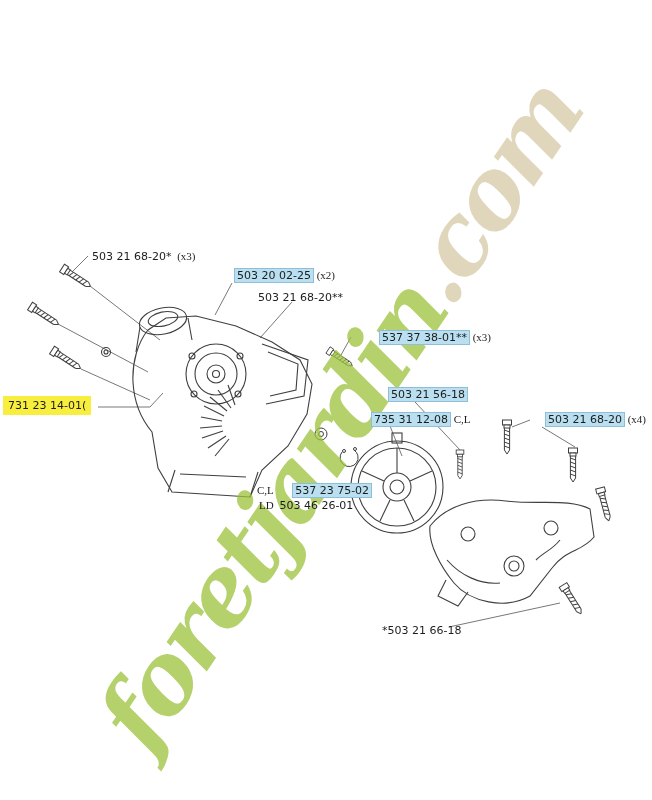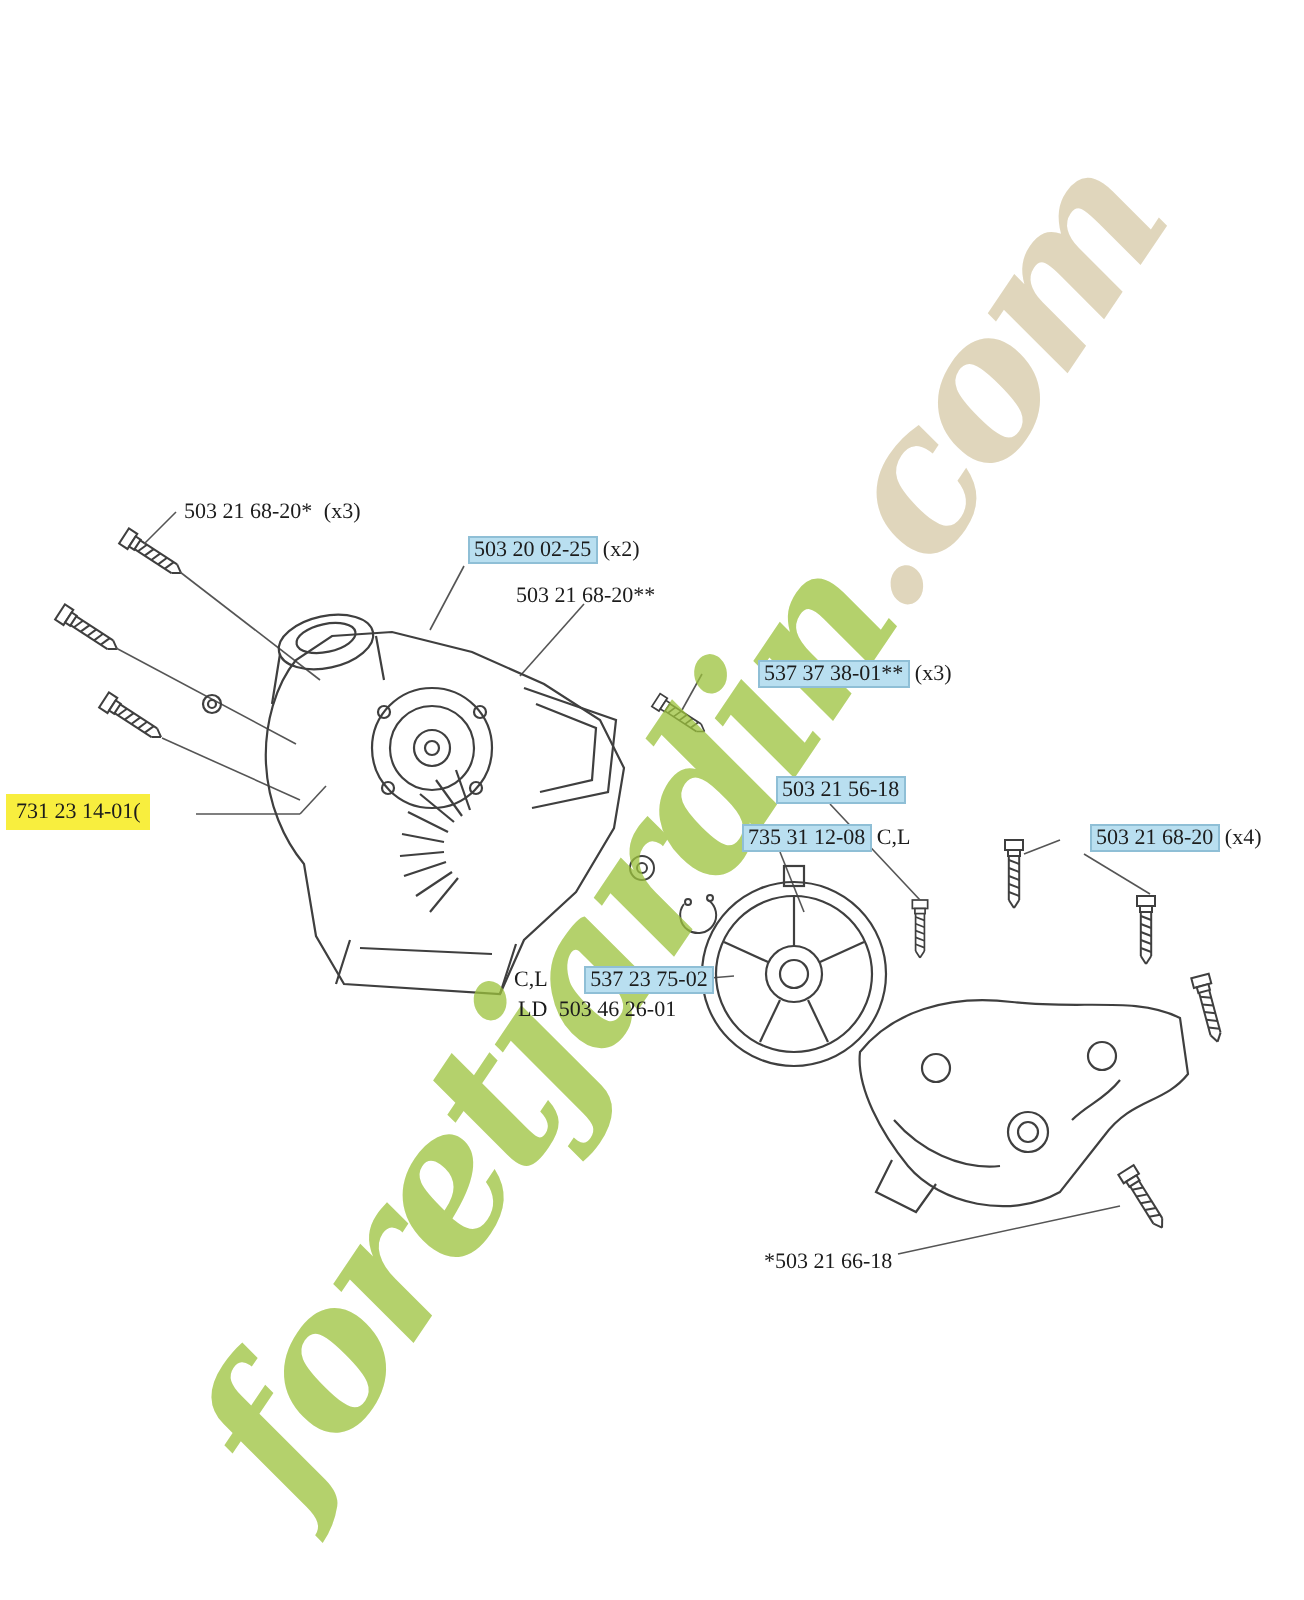--- a/index.html
+++ b/index.html
@@ -6,21 +6,21 @@
   .canvas{position:relative;width:652px;height:800px;background:#fff;overflow:hidden;
           font-family:"DejaVu Sans","Liberation Sans",sans-serif;}
   .diagram-svg{position:absolute;left:0;top:0;z-index:1;}
   .watermark{position:absolute;left:-70px;top:350px;width:820px;height:130px;z-index:2;
              transform:rotate(-56deg);transform-origin:50% 50%;text-align:center;
              font-family:"DejaVu Serif","Liberation Serif",serif;font-style:italic;font-weight:bold;
              font-size:96px;letter-spacing:-4px;opacity:.75;pointer-events:none;line-height:130px;}
   .watermark .green{color:var(--watermark-green,#9cc23c);}
   .watermark .tan{color:var(--watermark-tan,#d6c9a6);}
   .part-label{position:absolute;z-index:3;font-size:11px;color:#1c1c1c;white-space:nowrap;line-height:14px;}
-  .part-label .code{padding:0 2px;font-family:Liberation Serif, serif;}
+  .part-label .code{padding:0 2px;}
   .hl-blue{background:var(--highlight-blue,#b9dff0);box-shadow:0 0 0 1px #8fbfd6;cursor:pointer;margin-left:16px;}
   .hl-yellow{background:var(--highlight-yellow,#f8ee3e);box-shadow:0 0 0 3px var(--highlight-yellow,#f8ee3e);cursor:pointer;}
   .pfx,.sfx{padding:0 1px;font-family:Liberation Serif, serif;}
 </style>
 </head>
 <body>
 
 <div class="canvas">
 
   <svg class="diagram-svg" width="652" height="800" viewBox="0 0 652 800">

